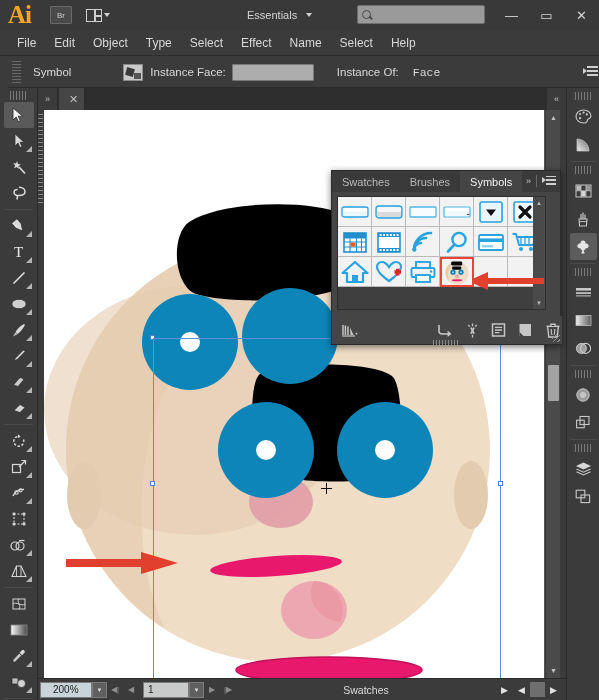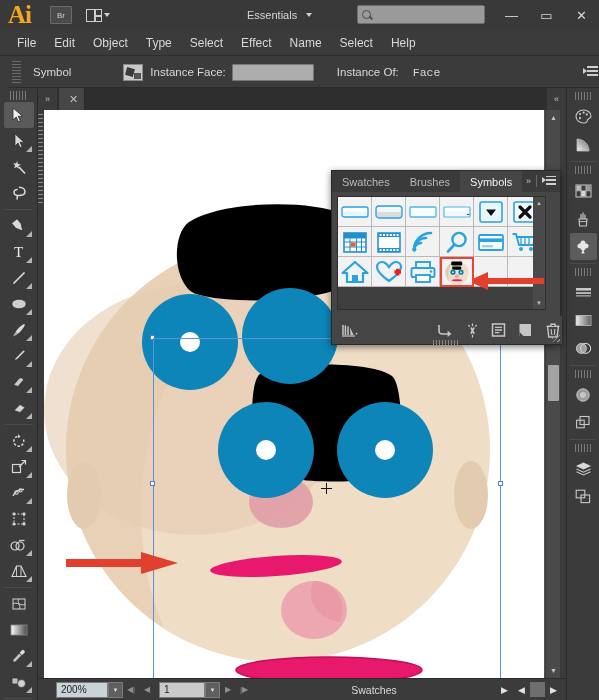--- a/index.html
+++ b/index.html
@@ -223,23 +223,23 @@
     position:absolute; left:50%; transform:translateX(-50%); bottom:-1px; width:26px; height:5px;
     background:repeating-linear-gradient(to right,#8a8a8a 0 1px,transparent 1px 3px);
   }
 
   
   .statusbar {
     position:absolute; left:38px; bottom:0; width:528px; height:22px;
     background:#3b3b3b; display:flex; align-items:center; border-top:1px solid #2b2b2b;
   }
   .zoom-field {
-    margin-left:18px; width:52px; height:16px; background:#c8d4d8;
+    margin-left:2px; width:52px; height:16px; background:#c8d4d8;
     border:1px solid #7b7b7b; font-size:10px; color:#1c1c1c;
-    display:flex; align-items:center; padding-left:4px;
+    display:flex; align-items:center; padding-left:12px;
   }
   .dd-btn {
     width:15px; height:16px; background:#5f5f5f; border:1px solid #7b7b7b;
     display:flex; align-items:center; justify-content:center; font-size:6px; color:#dcdcdc;
   }
   .nav-btn { width:16px;height:16px;display:flex;align-items:center;justify-content:center;color:#8e8e8e;font-size:8px;}
   .page-field {
     margin-left:4px; width:46px;height:16px;background:#c8cbca;border:1px solid #7b7b7b;
     font-size:10px;color:#1c1c1c;display:flex;align-items:center;padding-left:4px;
   }

